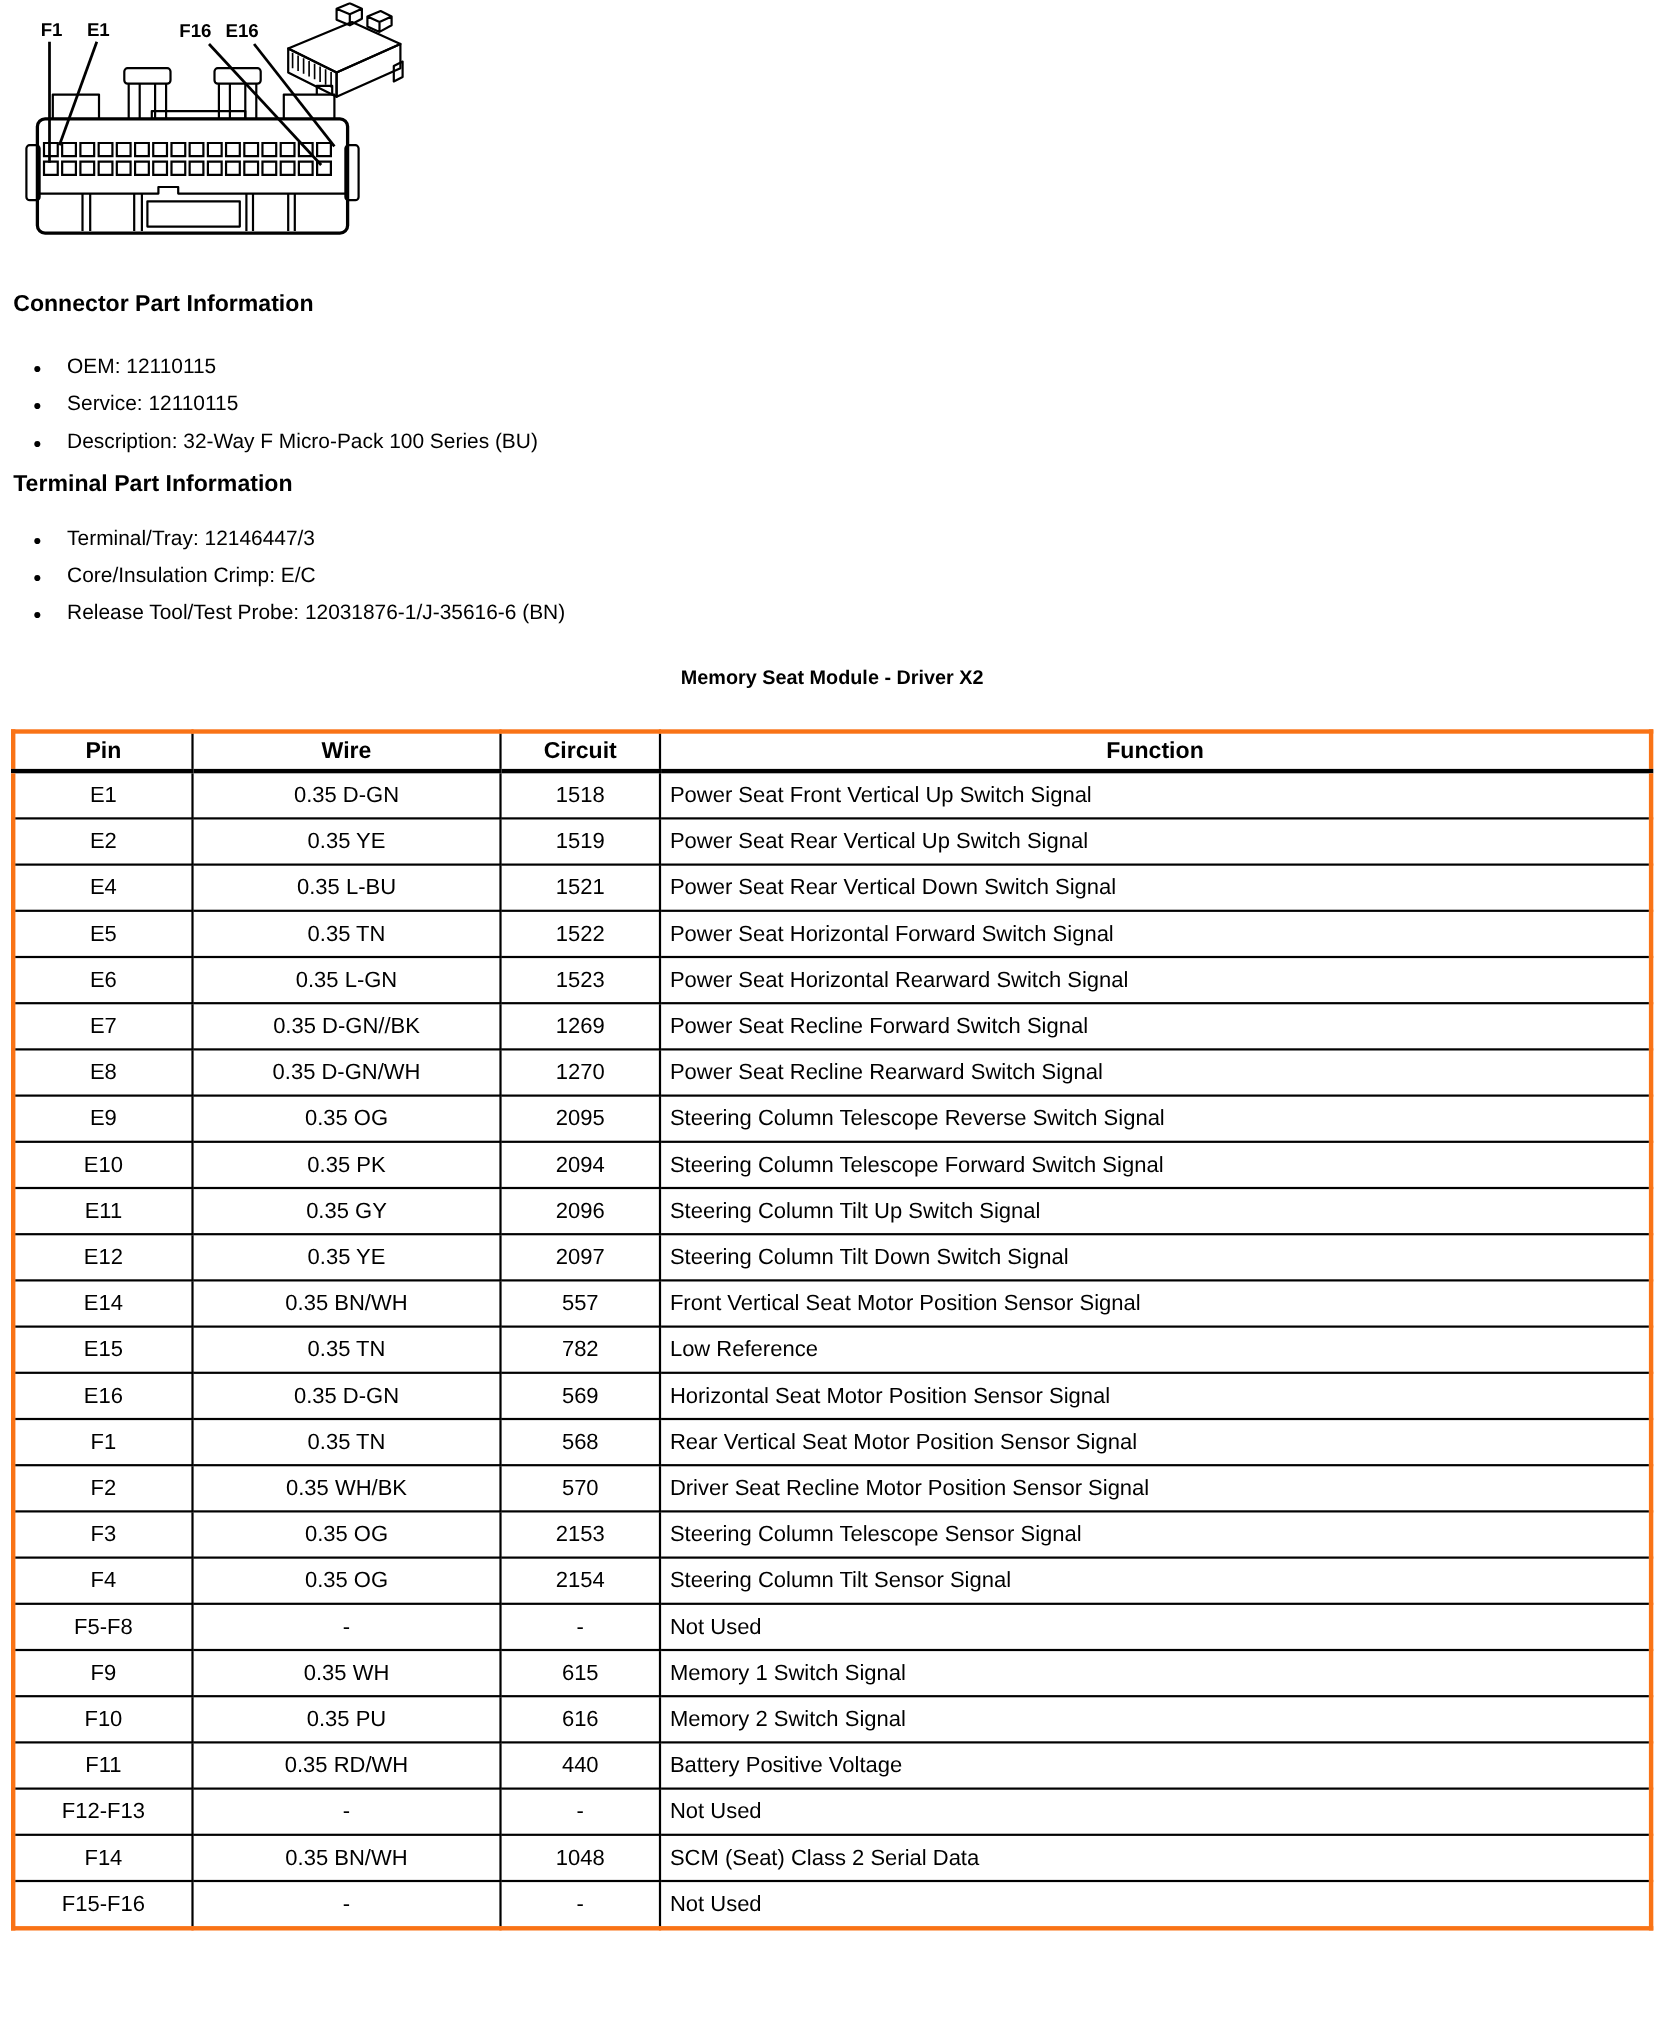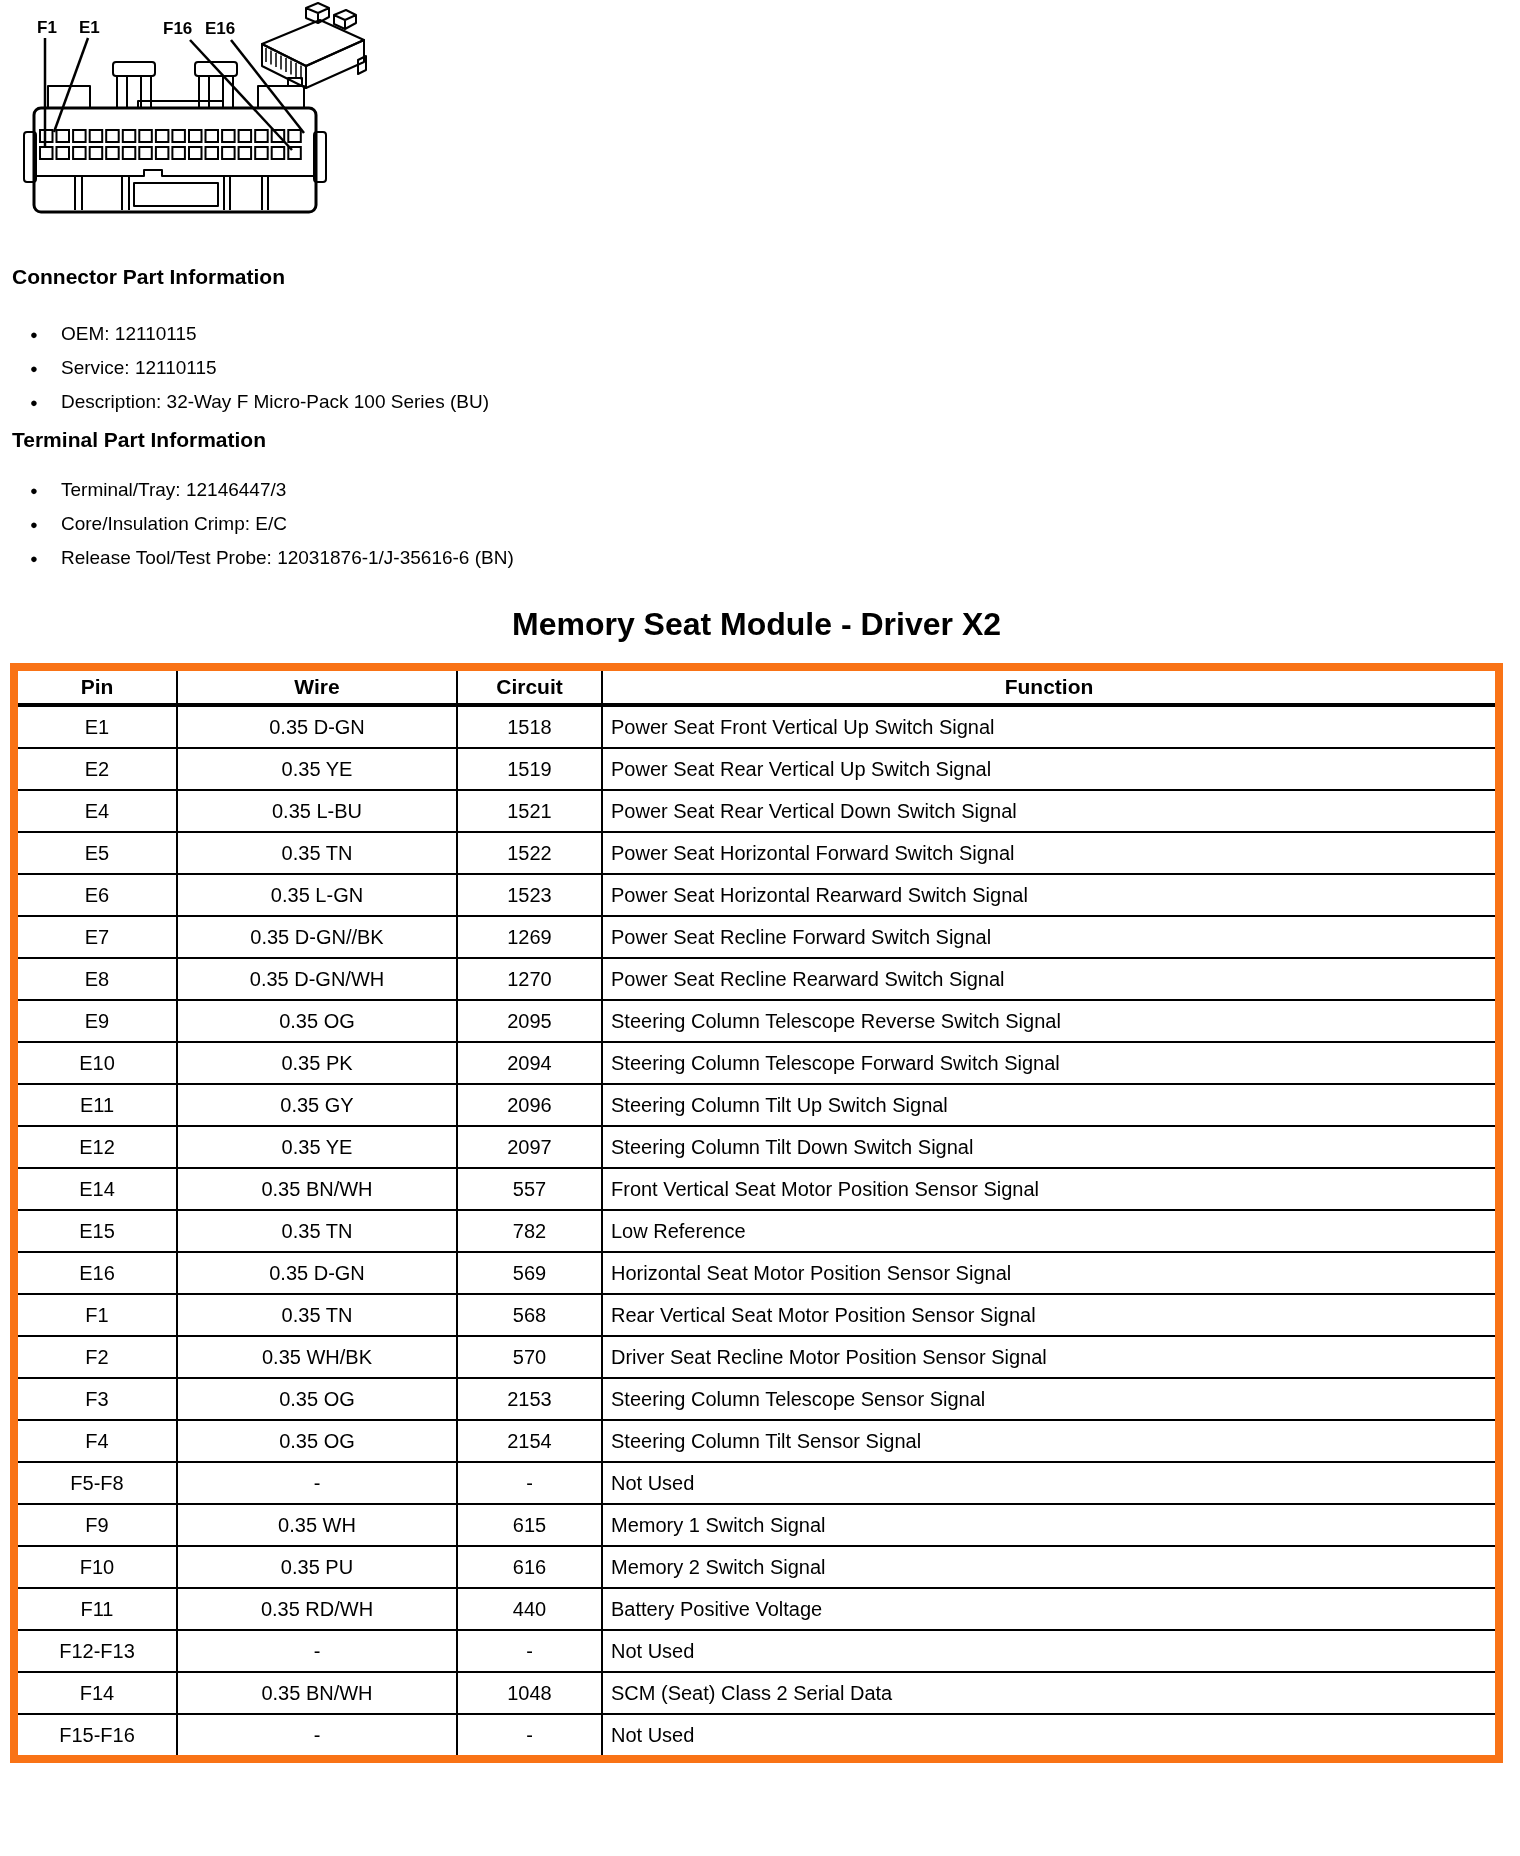--- a/index.html
+++ b/index.html
@@ -28,26 +28,26 @@
 
   ul.bullet-list { list-style:none; margin:0; padding:0; }
   ul.bullet-list li { display:flex; align-items:center; height:34px; font-size:19px; }
   .bullet { display:inline-block; width:31px; font-size:13px; }
   #connector-list { left:30px; top:317px; }
   #terminal-list  { left:30px; top:473px; }
 
   
   #table-title {
     left:10px; top:606px; width:1493px;
-    text-align:center; font-size:32px; font-weight:bold;
+    text-align:center; font-size:18px; font-weight:bold;
   }
   #pinout-table {
     left:10px; top:663px; width:1493px;
     border-collapse:collapse; table-layout:fixed;
-    border:8px solid #f97316;
+    border:4px solid #f97316;
   }
   #pinout-table th {
     border:2px solid #000; border-bottom:4px solid #000;
     height:32px; font-size:21px; font-weight:bold; text-align:center;
     padding:0;
   }
   #pinout-table td {
     border:2px solid #000;
     height:40px; font-size:20px; padding:0 8px;
     overflow:hidden; white-space:nowrap;

